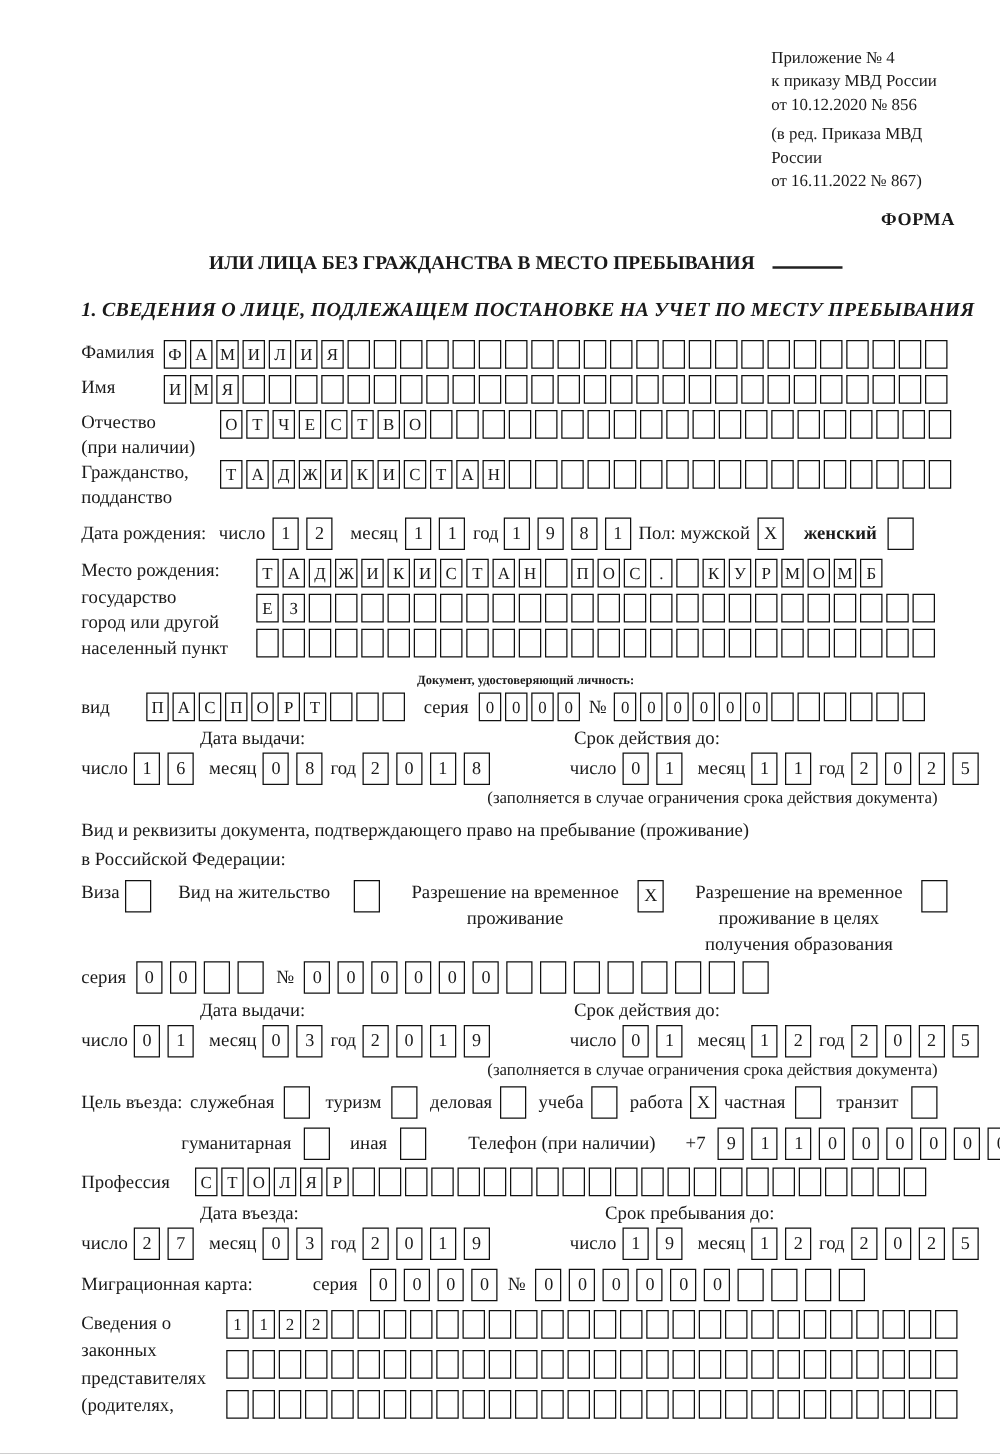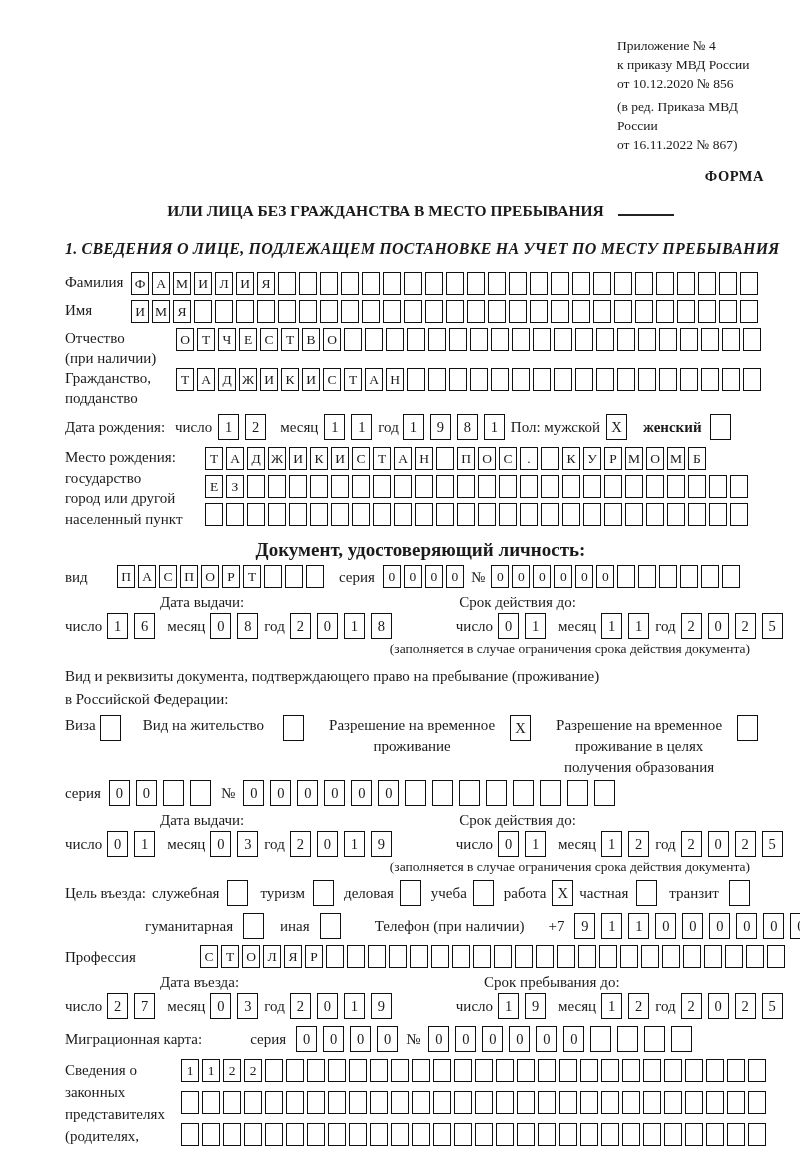--- a/index.html
+++ b/index.html
@@ -35,21 +35,21 @@
     display:inline-flex;align-items:center;justify-content:center;
     width:18px;height:23px;border:1.6px solid #111;margin-right:3px;
     font-size:13.5px;background:#fff;
   }
   .cell.date{width:21px;height:26px;margin-right:6px;font-size:14.5px;}
   .cell.check{width:21px;height:26px;margin-right:0;font-size:14.5px;}
   .dgroup{display:flex;align-items:center;}
   .dgroup .lbl{margin-right:5px;}
   .sublabels{display:flex;margin-top:6px;margin-bottom:2px;}
   .note{font-size:13.5px;text-align:right;padding-right:26px;margin-top:2px;}
-  .dochead{text-align:center;font-weight:bold;font-size:19px;margin-top:8px;}
+  .dochead{text-align:center;font-weight:bold;font-size:10px;margin-top:8px;}
   .para{margin-top:8px;line-height:23px;}
   .opt{display:flex;align-items:flex-start;margin-right:14px;}
   .opt .lbl{margin-right:7px;}
   .optcenter{text-align:center;line-height:21px;}
 </style>
 </head>
 <body>
 
 <div class="page">
 
@@ -552,21 +552,21 @@
         <span class="cell date">1</span>
         <span class="cell date">0</span>
         <span class="cell date">0</span>
         <span class="cell date">0</span>
         <span class="cell date">0</span>
         <span class="cell date">0</span>
         <span class="cell date">0</span>
       </span>
   </div>
 
-  <div class="row center" style="margin-top:6px;gap:44px;">
+  <div class="row center" style="margin-top:6px;">
     <span class="lbl" style="width:91px;">Профессия</span>
     <span class="boxrow">
         <span class="cell">С</span>
         <span class="cell">Т</span>
         <span class="cell">О</span>
         <span class="cell">Л</span>
         <span class="cell">Я</span>
         <span class="cell">Р</span>
         <span class="cell"></span>
         <span class="cell"></span>

